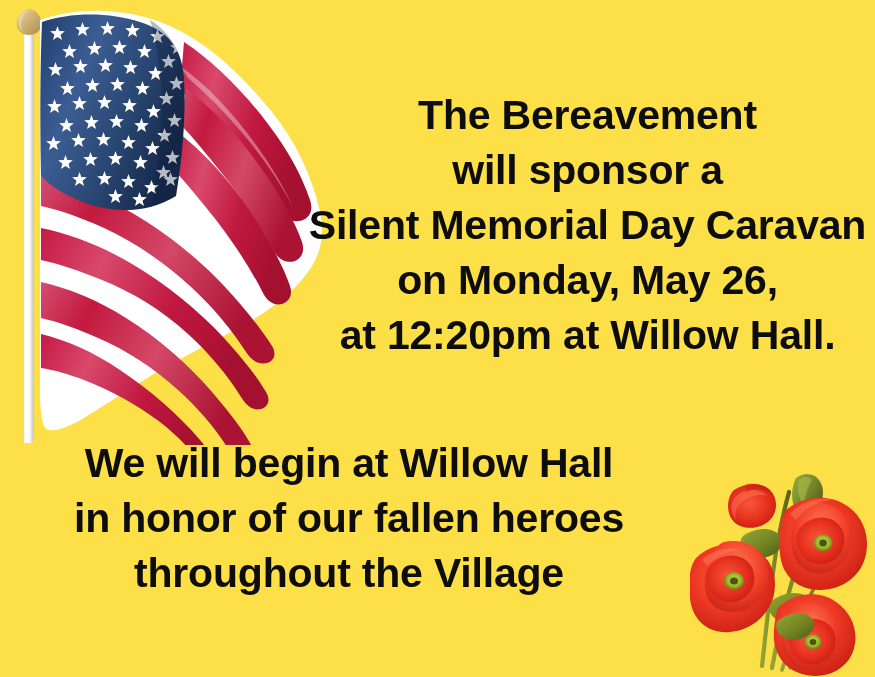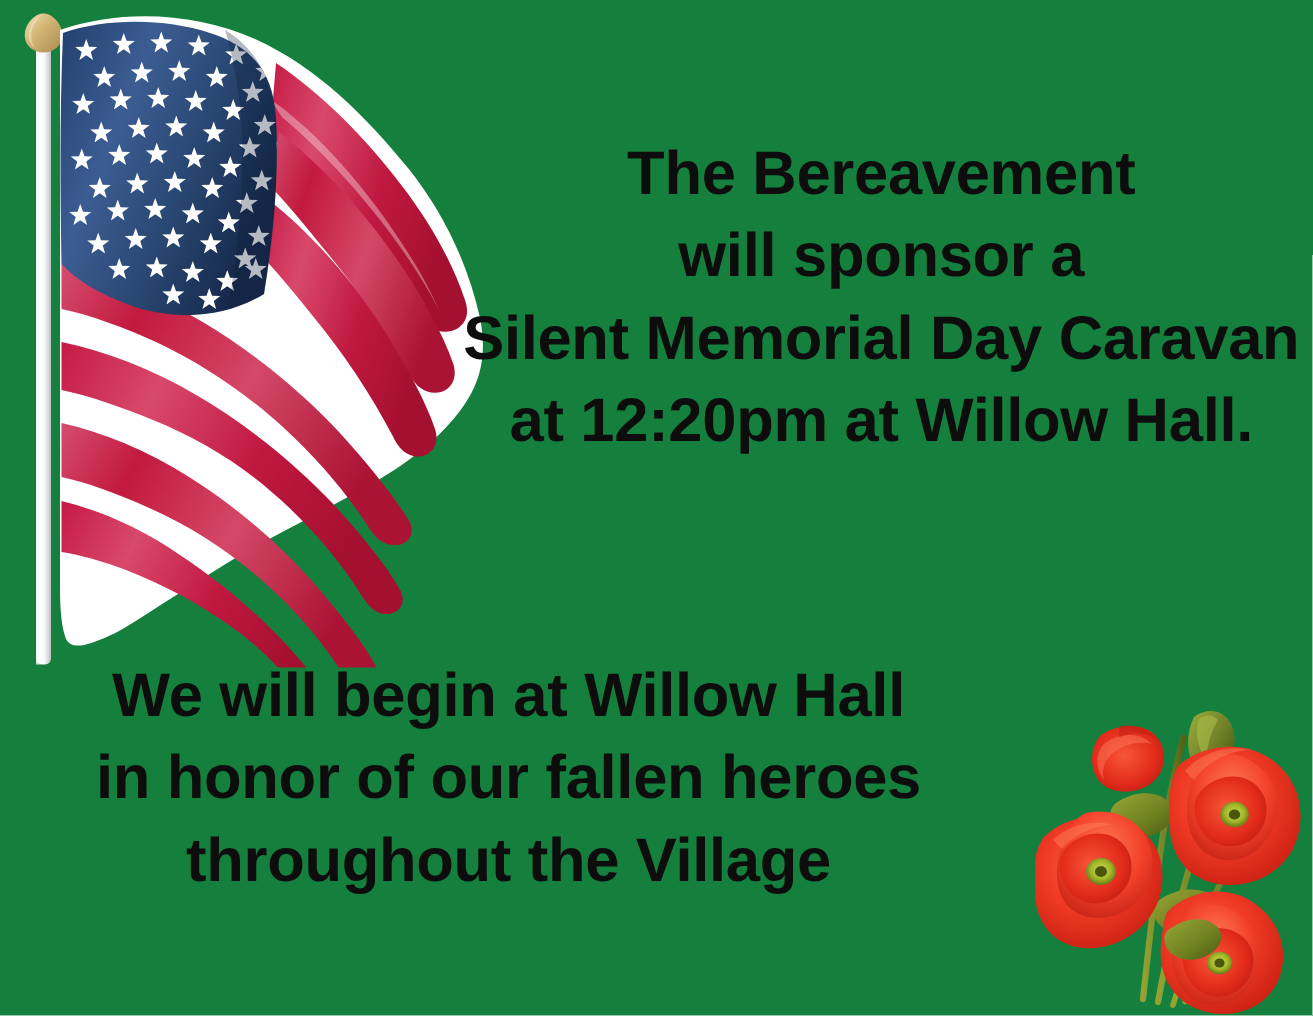--- a/index.html
+++ b/index.html
@@ -8,21 +8,21 @@
     padding: 0;
     background: #ffffff;
   }
   body {
     font-family: "Liberation Sans", sans-serif;
   }
   #poster {
     position: relative;
     width: 875px;
     height: 677px;
-    background: #15803d;
+    background: #fde047;
     overflow: hidden;
   }
 
   
   #flag-graphic {
     position: absolute;
     left: 0px;
     top: 0px;
     width: 330px;
     height: 445px;
@@ -60,21 +60,21 @@
   }
 
   #headline-block {
     left: 300px;
     top: 88px;
     width: 575px;
     font-size: 41px;
   }
 
   #closing-block {
-    left: 28px;
+    left: 38px;
     top: 436px;
     width: 622px;
     font-size: 41px;
   }
 
   .text-line {
     display: block;
   }
 </style>
 </head>
@@ -387,20 +387,21 @@
         <path d="M92,178 C104,170 118,172 123,180 C127,188 120,196 110,199
                  C99,202 89,197 87,190 C85,184 87,180 92,178 Z" fill="url(#leafGrad)"></path>
       </g>
     </svg>
   </div>
 
   <div id="headline-block" class="text-block">
     <span class="text-line">The Bereavement</span>
     <span class="text-line">will sponsor a</span>
     <span class="text-line">Silent Memorial Day Caravan</span>
+    <span class="text-line">on Monday, May 26,</span>
     <span class="text-line">at 12:20pm at Willow Hall.</span>
   </div>
 
   <div id="closing-block" class="text-block">
     <span class="text-line">We will begin at Willow Hall</span>
     <span class="text-line">in honor of our fallen heroes</span>
     <span class="text-line">throughout the Village</span>
   </div>
 
 </div>

